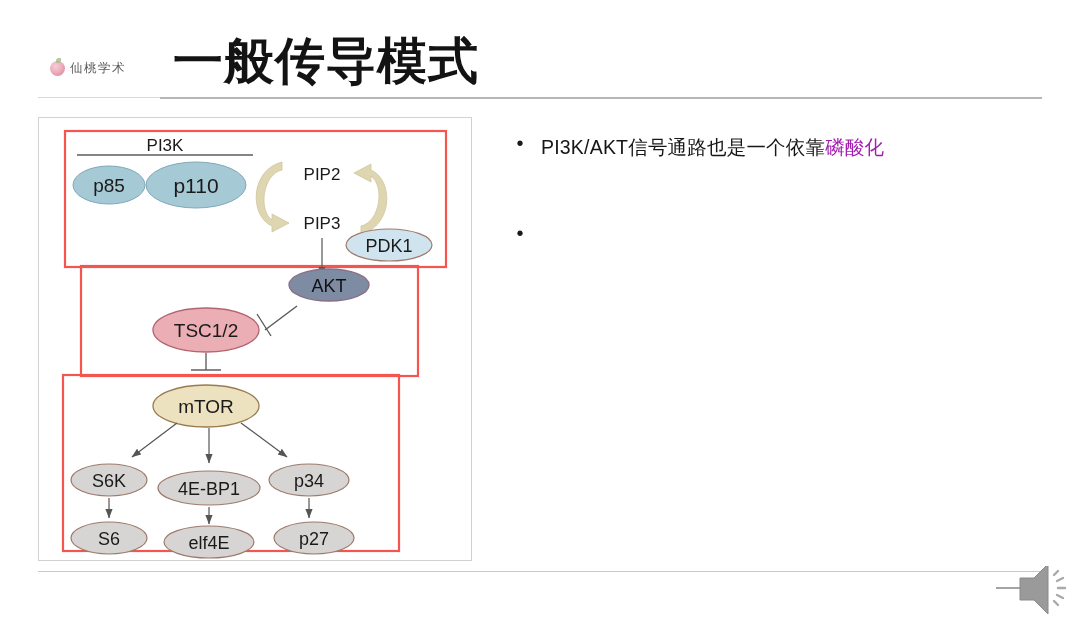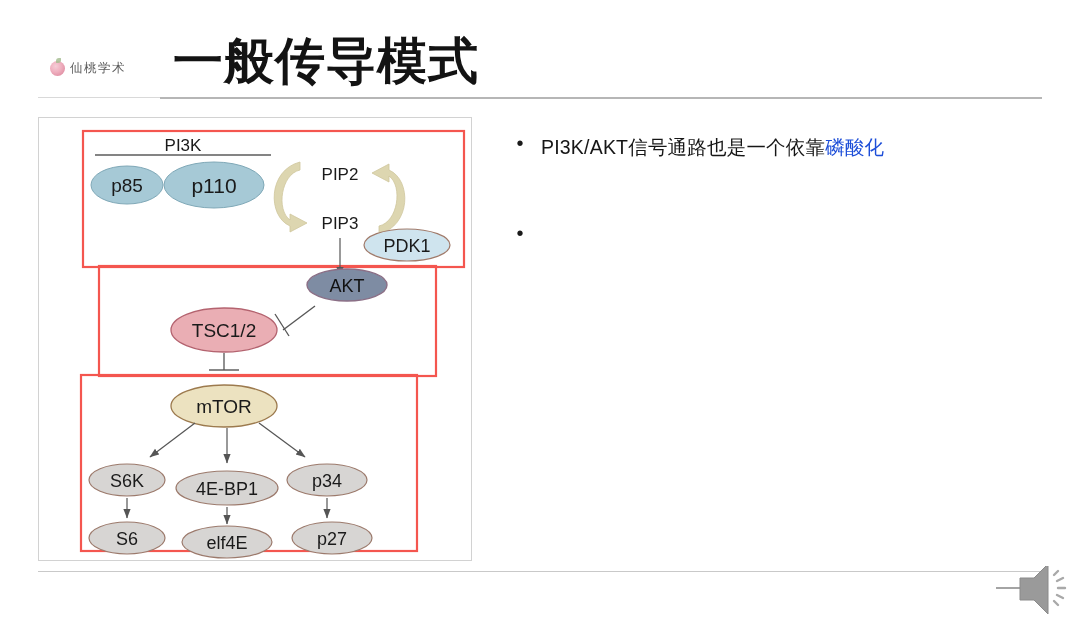--- a/index.html
+++ b/index.html
@@ -88,21 +88,20 @@
   
   .figure-panel {
     position: absolute;
     left: 38px;
     top: 117px;
     width: 434px;
     height: 444px;
     border: 1px solid #d2d2d2;
     background: #ffffff;
     box-sizing: border-box;
-    padding-left: 18px;
   }
   .fig-svg { display: block; }
 
   
   .bullet-area {
     position: absolute;
     left: 515px;
     top: 128px;
     width: 530px;
   }
@@ -119,21 +118,21 @@
     flex: none;
     width: 10px;
     text-align: center;
   }
   .bullet-text {
     font-size: 19.5px;
     line-height: 38px;
     color: #161616;
     letter-spacing: .2px;
   }
-  .hl { color: #1d4ed8; }
+  .hl { color: #a21caf; }
 
   
   .footer-rule {
     position: absolute;
     left: 38px;
     top: 571px;
     width: 1004px;
     height: 1px;
     background: #c9c9c9;
   }

